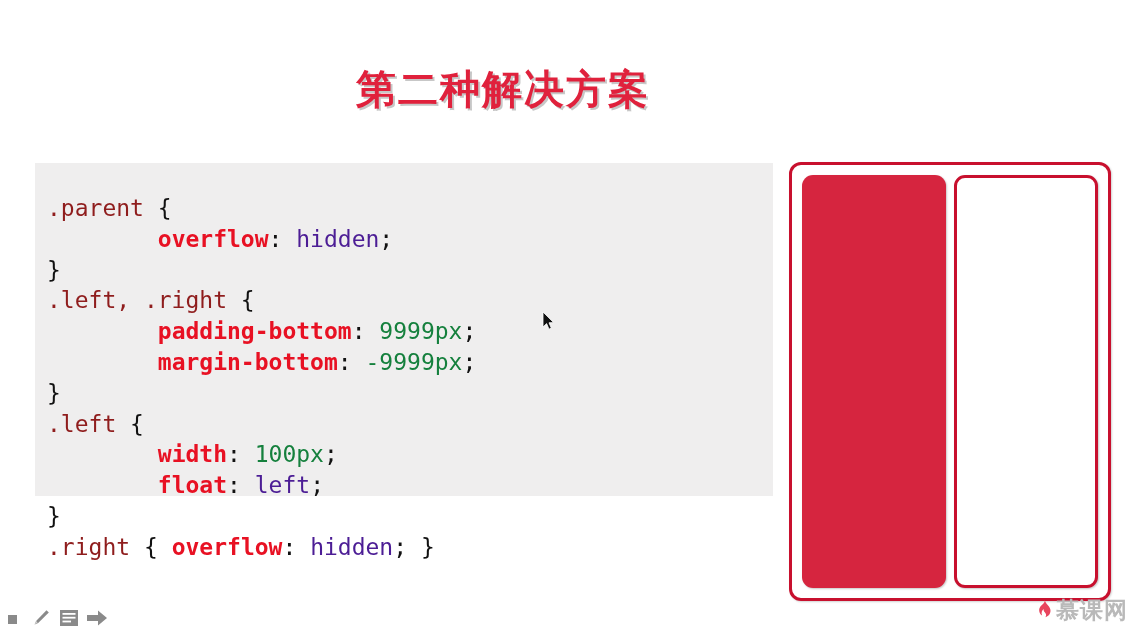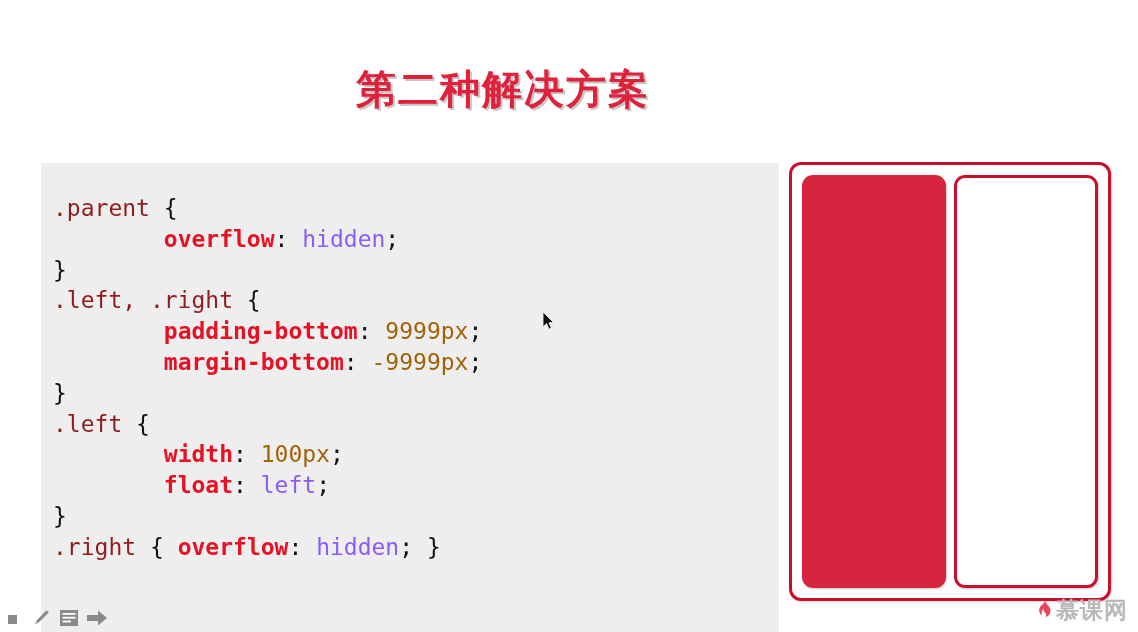--- a/index.html
+++ b/index.html
@@ -27,39 +27,39 @@
     font-weight: bold;
     letter-spacing: 2px;
     color: #e0213c;
     text-shadow: 2px 2px 0 rgba(130,130,130,0.45);
     white-space: nowrap;
   }
 
   
   #code-panel {
     position: absolute;
-    left: 41px;
+    left: 35px;
     top: 163px;
     width: 738px;
-    height: 469px;
+    height: 333px;
     background: #efeeee;
     box-sizing: border-box;
     padding: 30px 4px 0 12px;
   }
   #code-block {
     font-family: "DejaVu Sans Mono", "Liberation Mono", monospace;
     font-size: 23px;
     line-height: 30.8px;
     white-space: pre;
     color: #1a1a1a;
   }
   .tok-sel  { color: #8f1d1d; }
   .tok-prop { color: #e81123; font-weight: bold; }
-  .tok-kw   { color: #8b5cf6; }
-  .tok-num  { color: #a16207; }
+  .tok-kw   { color: #4c1d95; }
+  .tok-num  { color: #15803d; }
   .tok-punc { color: #111111; }
 
   
   #demo-parent {
     position: absolute;
     left: 789px;
     top: 162px;
     width: 322px;
     height: 439px;
     box-sizing: border-box;

